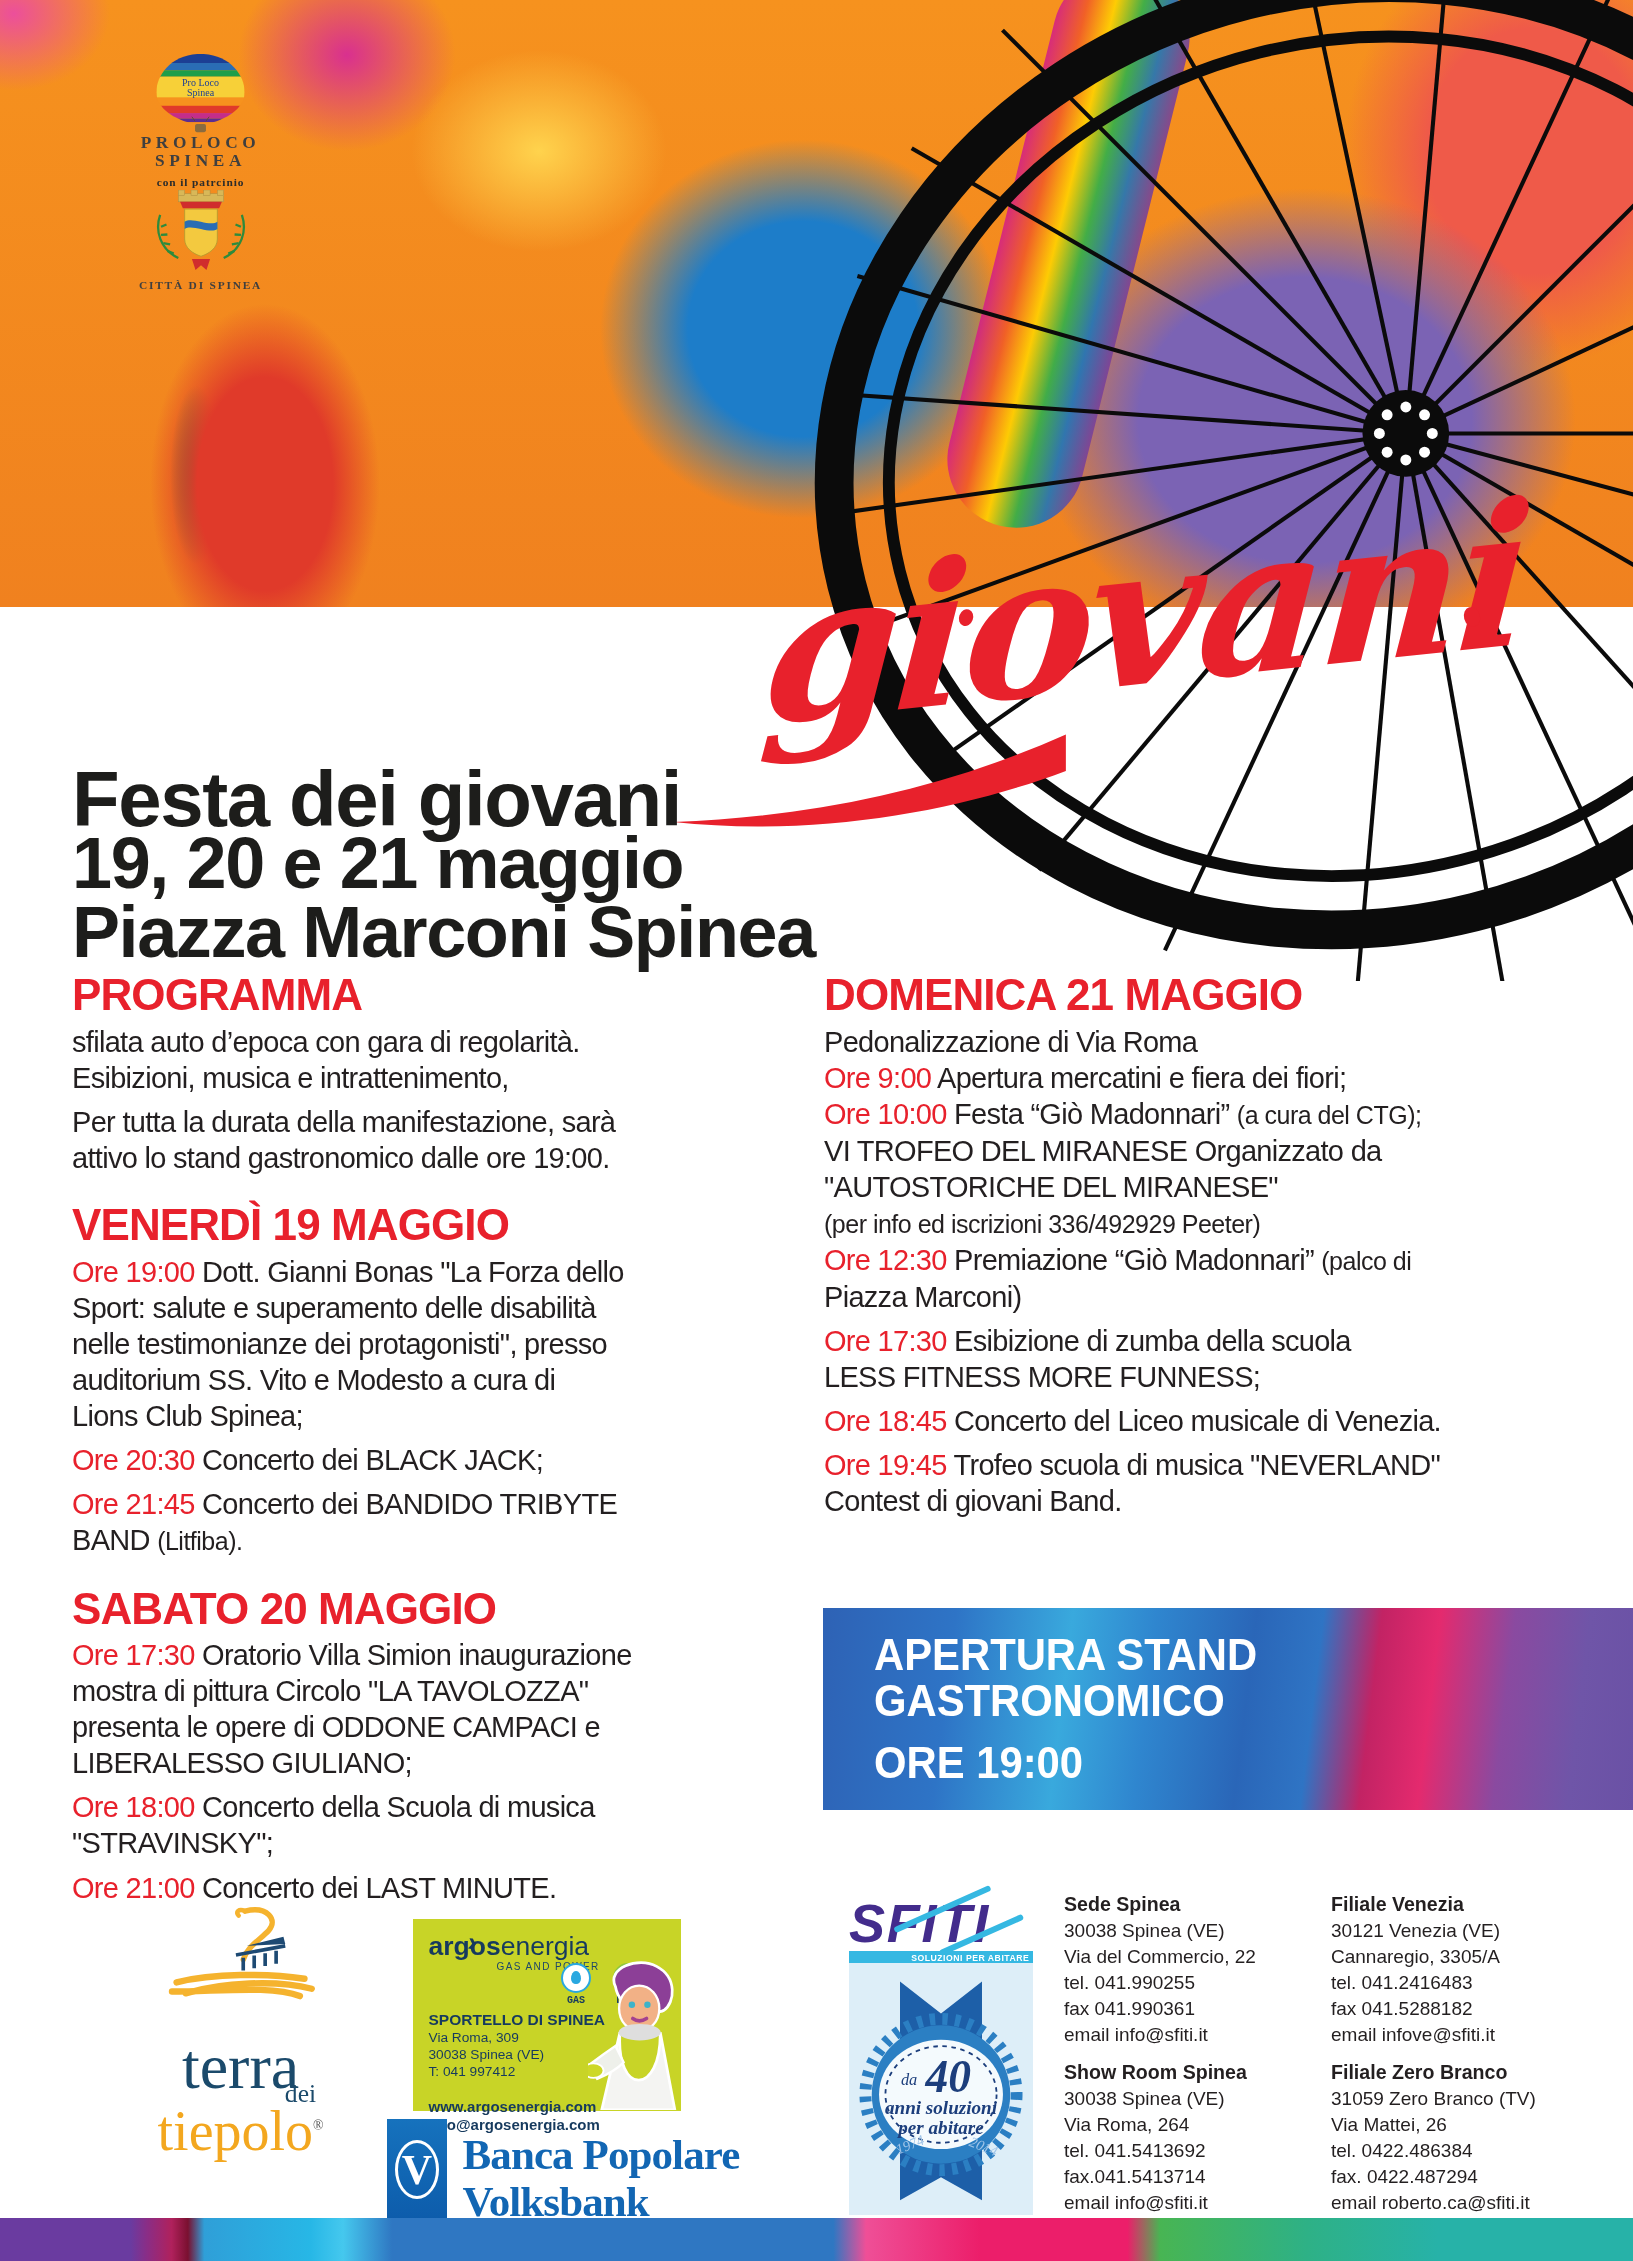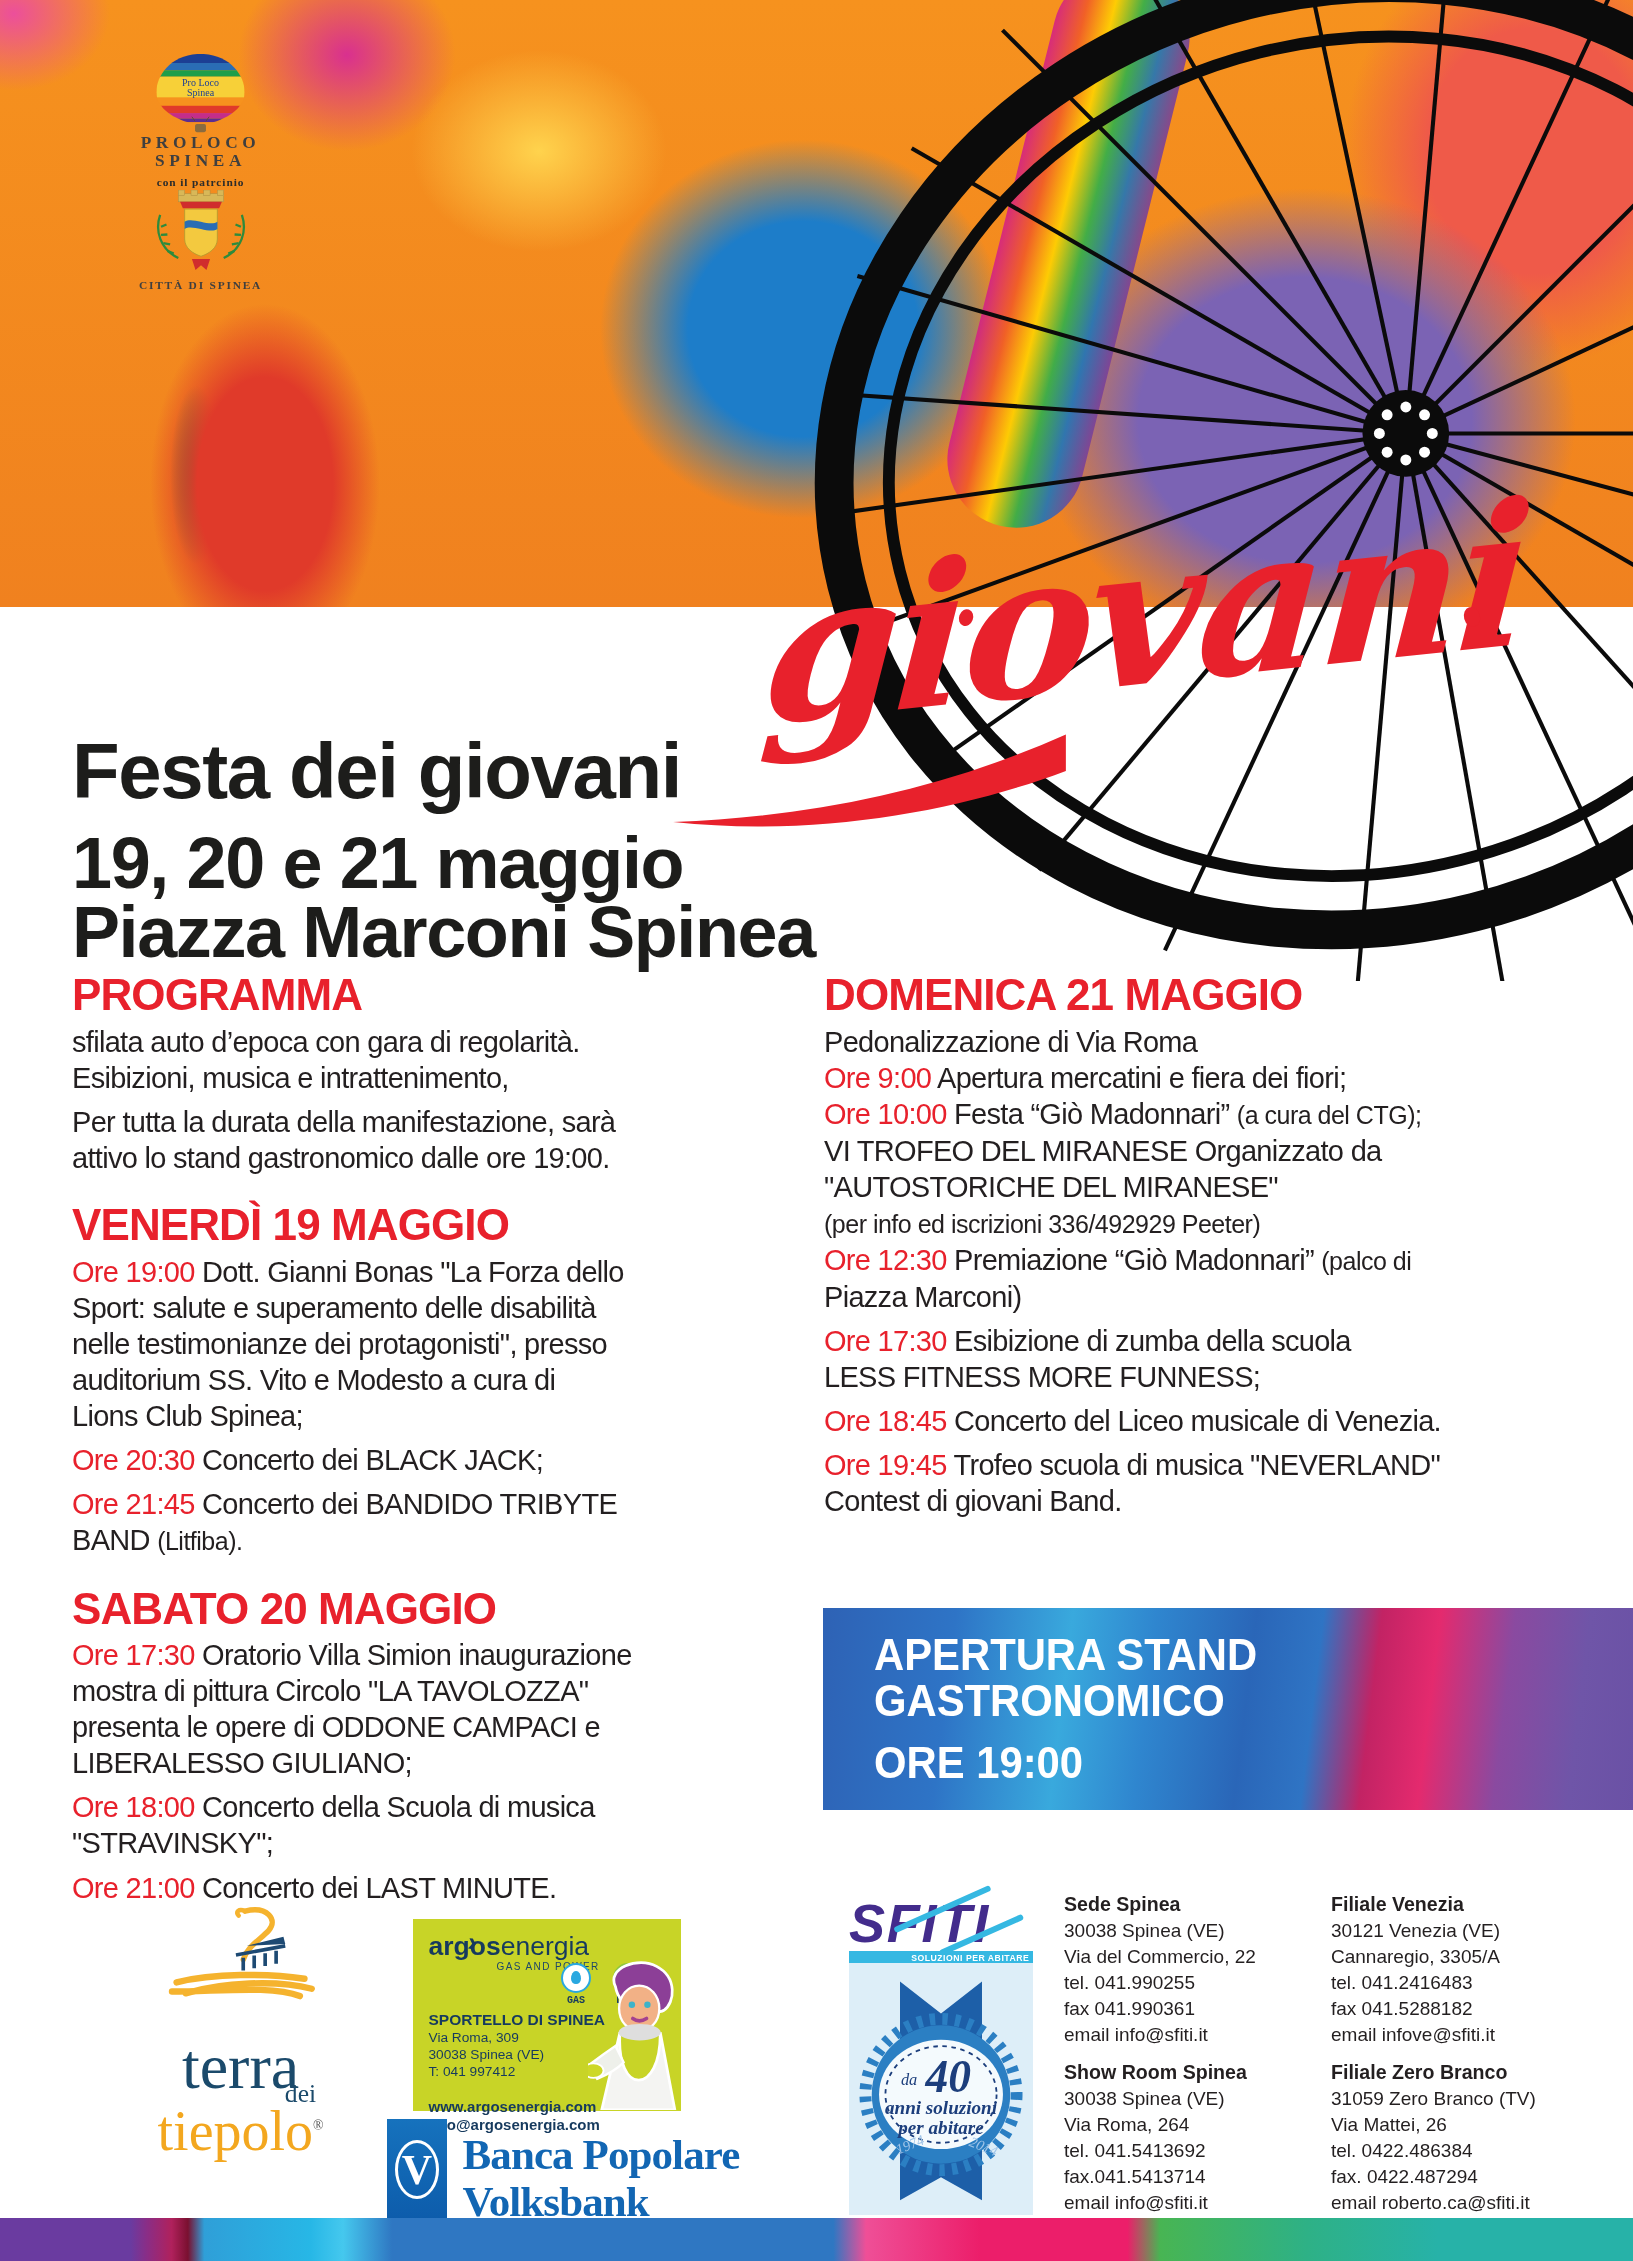--- a/index.html
+++ b/index.html
@@ -39,21 +39,21 @@
   .fleck.f2{left:1464px;top:607px;width:15.5px;height:20px;transform:rotate(-15deg);}
 
   
   .patron{position:absolute;left:113px;top:53px;width:175px;z-index:6;text-align:center;color:#3a3a3a;}
   .patron .org{font-family:"Liberation Serif",serif;font-size:17.3px;line-height:18px;letter-spacing:4.6px;color:#3f3f3f;font-weight:600;}
   .patron .note{font-family:"Liberation Serif",serif;font-size:11.4px;font-weight:700;color:#2b2b2b;margin-top:5.5px;letter-spacing:0.9px;}
   .patron .city{font-family:"Liberation Serif",serif;font-size:11.4px;letter-spacing:1.8px;color:#3f3f3f;margin-top:4.6px;font-weight:600;}
 
   
   .festa{position:absolute;left:72px;z-index:6;font-weight:700;letter-spacing:-1.4px;color:#1d1d1b;}
-  .festa.l1{top:732px;font-size:78px;line-height:78px;}
+  .festa.l1{top:760px;font-size:78px;line-height:78px;}
   .festa.l2{top:827px;font-size:72px;line-height:72px;}
   .festa.l3{top:896px;font-size:72px;line-height:72px;}
 
   
   :root{--red:#e8212c;}
   .col{position:absolute;z-index:6;font-size:29px;letter-spacing:-0.7px;}
   .col-left{left:72px;top:971px;width:721px;}
   .col-right{left:824px;top:971px;width:803px;}
   .sec-h{color:var(--red);font-weight:700;font-size:44px;line-height:47px;letter-spacing:-0.9px;margin:25.6px 0 5.5px 0;}
   .col .sec-h:first-child{margin-top:0;}

